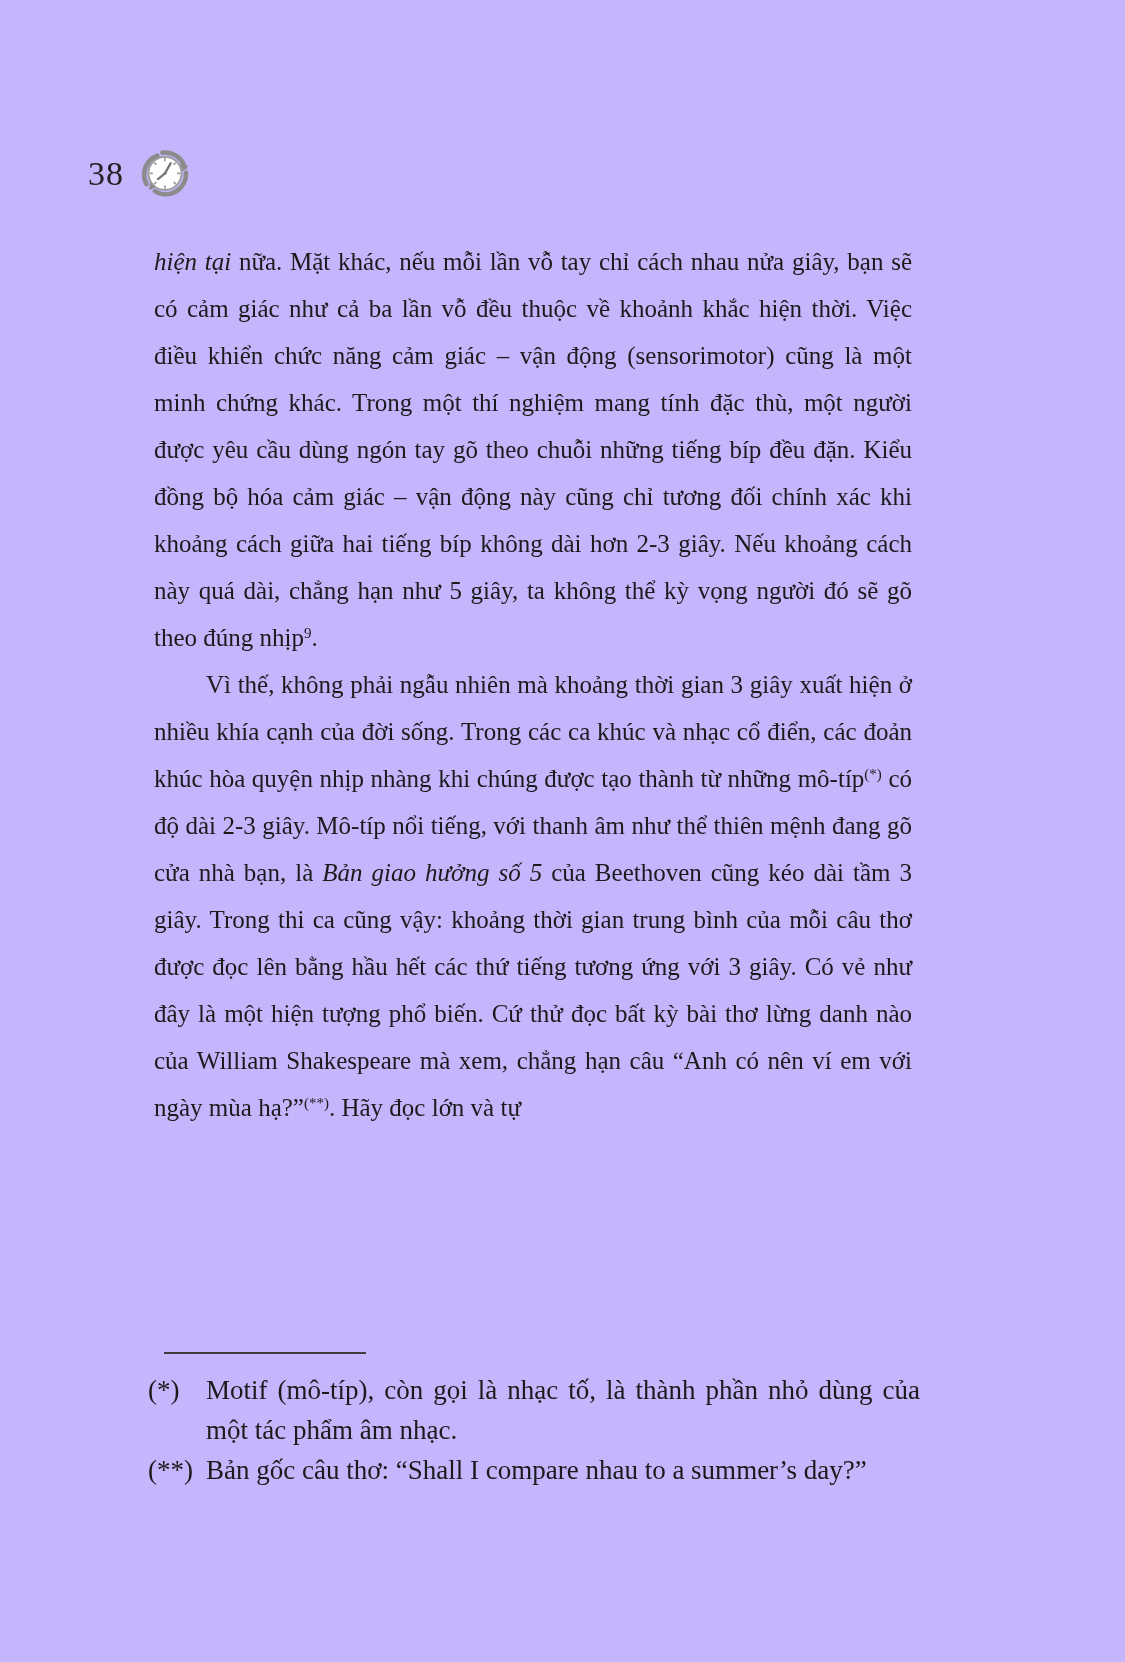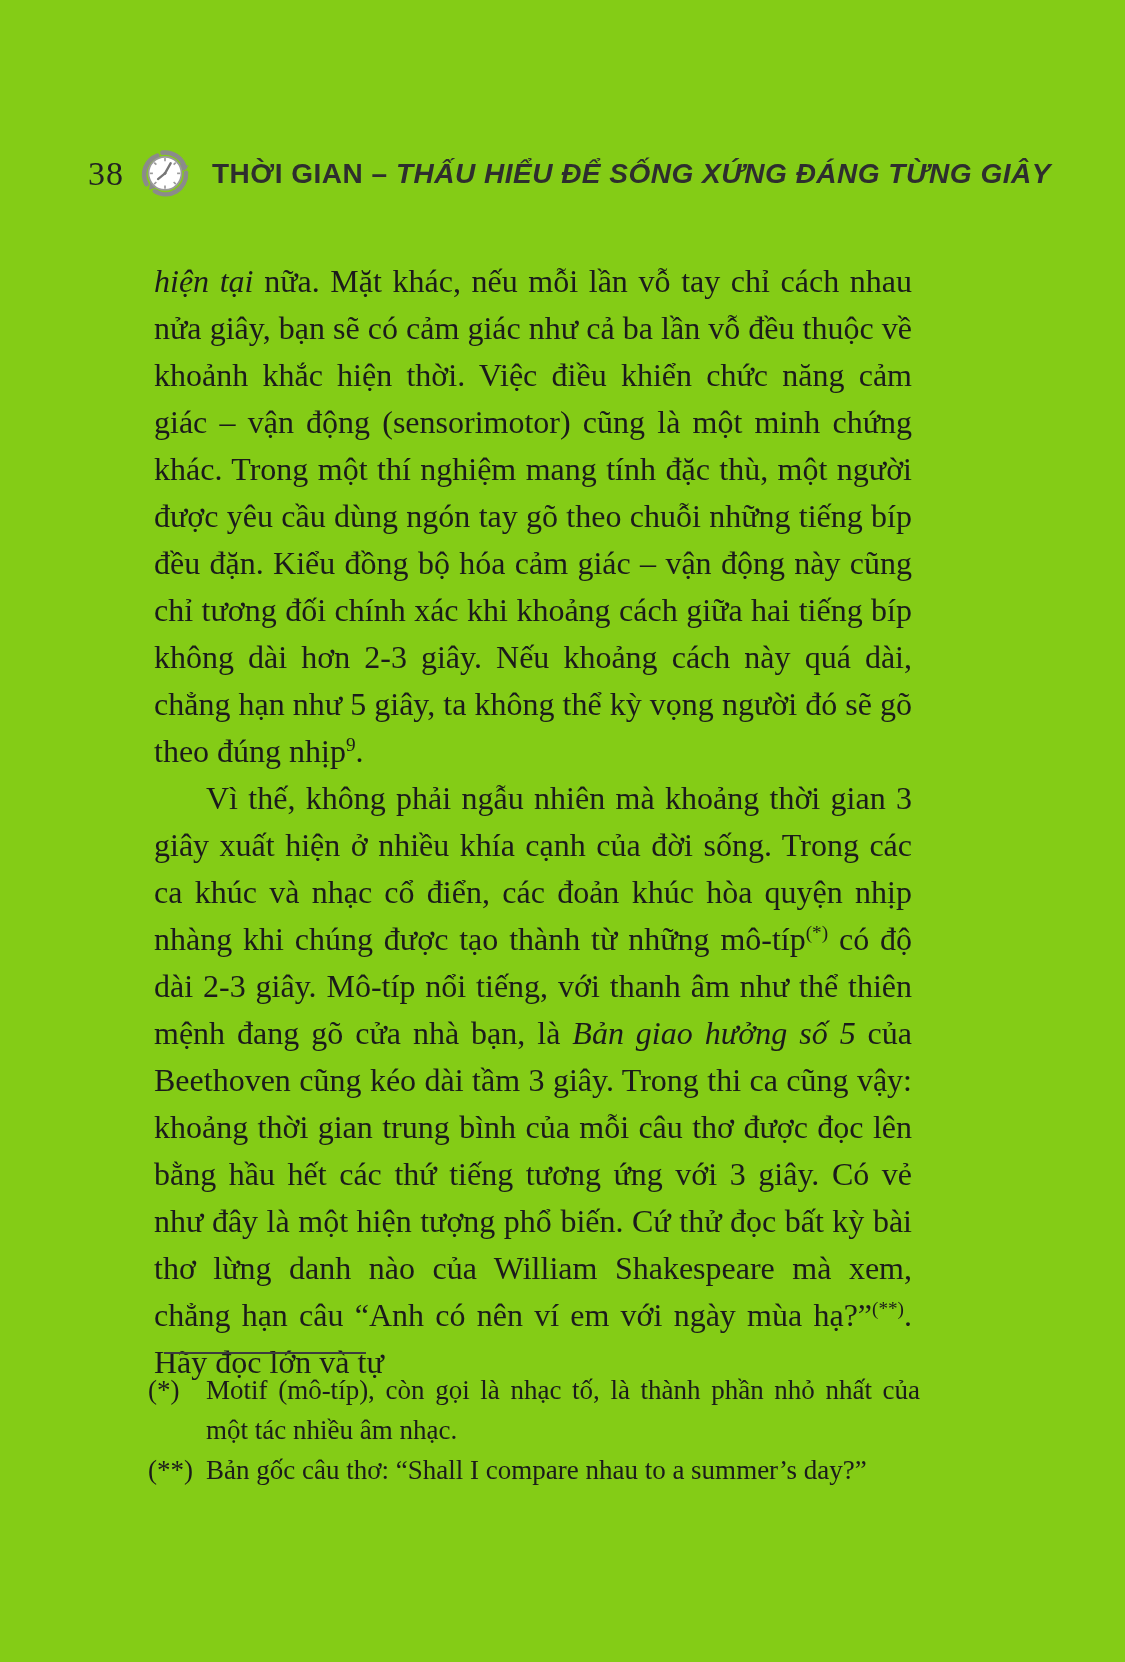--- a/index.html
+++ b/index.html
@@ -1,20 +1,20 @@
 <!DOCTYPE html>
 <html><head>
 <meta charset="utf-8">
 <style>
   html, body { margin: 0; padding: 0; background: #e9e9e9; }
   .page {
     position: relative;
     width: 1125px;
     height: 1662px;
-    background: #84cc16;
+    background: #c4b5fd;
     margin: 0 auto;
     overflow: hidden;
     font-family: "Liberation Serif", serif;
   }
 
   
   .page-header {
     position: absolute;
     top: 146px;
     left: 88px;
@@ -39,25 +39,24 @@
     white-space: nowrap;
   }
   .running-title .t-italic { font-style: italic; font-weight: 700; }
 
   
   .body-text {
     position: absolute;
     top: 238px;
     left: 154px;
     width: 758px;
-    font-size: 32px;
+    font-size: 25px;
     line-height: 47px;
     color: #1b1b1b;
     text-align: justify;
-    margin-top: 20px;
   }
   .para { margin: 0; }
   .para.indent { text-indent: 52px; }
   .para em { font-style: italic; }
   .para sup {
     font-size: 0.60em;
     line-height: 0;
     vertical-align: baseline;
     position: relative;
     top: -0.55em;
@@ -109,33 +108,32 @@
           <line x1="30.5" y1="13" x2="28.8" y2="14.7"></line>
           <line x1="15.2" y1="28.3" x2="13.5" y2="30"></line>
         </g>
         <g stroke="#777777" stroke-width="1.8" stroke-linecap="round">
           <line x1="22" y1="21.5" x2="26.5" y2="13.5"></line>
           <line x1="22" y1="21.5" x2="16.5" y2="26"></line>
         </g>
         <circle cx="22" cy="21.5" r="1.1" fill="#777777"></circle>
       </svg>
     </span>
-    <h1 class="running-title"><span class="t-regular">THỜI GIAN – </span><span class="t-italic">THẤU HIỂU ĐỂ SỐNG XỨNG ĐÁNG TỪNG GIÂY</span></h1>
   </header>
 
   <main class="body-text">
     <p class="para"><em>hiện tại</em><span> nữa. Mặt khác, nếu mỗi lần vỗ tay chỉ cách nhau nửa giây, bạn sẽ có cảm giác như cả ba lần vỗ đều thuộc về khoảnh khắc hiện thời. Việc điều khiển chức năng cảm giác – vận động (sensorimotor) cũng là một minh chứng khác. Trong một thí nghiệm mang tính đặc thù, một người được yêu cầu dùng ngón tay gõ theo chuỗi những tiếng bíp đều đặn. Kiểu đồng bộ hóa cảm giác – vận động này cũng chỉ tương đối chính xác khi khoảng cách giữa hai tiếng bíp không dài hơn 2-3 giây. Nếu khoảng cách này quá dài, chẳng hạn như 5 giây, ta không thể kỳ vọng người đó sẽ gõ theo đúng nhịp</span><sup>9</sup><span>.</span></p>
     <p class="para indent"><span>Vì thế, không phải ngẫu nhiên mà khoảng thời gian 3 giây xuất hiện ở nhiều khía cạnh của đời sống. Trong các ca khúc và nhạc cổ điển, các đoản khúc hòa quyện nhịp nhàng khi chúng được tạo thành từ những mô-típ</span><sup>(*)</sup><span> có độ dài 2-3 giây. Mô-típ nổi tiếng, với thanh âm như thể thiên mệnh đang gõ cửa nhà bạn, là </span><em>Bản giao hưởng số 5</em><span> của Beethoven cũng kéo dài tầm 3 giây. Trong thi ca cũng vậy: khoảng thời gian trung bình của mỗi câu thơ được đọc lên bằng hầu hết các thứ tiếng tương ứng với 3 giây. Có vẻ như đây là một hiện tượng phổ biến. Cứ thử đọc bất kỳ bài thơ lừng danh nào của William Shakespeare mà xem, chẳng hạn câu “Anh có nên ví em với ngày mùa hạ?”</span><sup>(**)</sup><span>. Hãy đọc lớn và tự</span></p>
   </main>
 
   <footer class="footnotes">
     <div class="fn-divider"></div>
     <div class="fn">
       <span class="fn-marker">(*)</span>
-      <span class="fn-text">Motif (mô-típ), còn gọi là nhạc tố, là thành phần nhỏ nhất của một tác nhiều âm nhạc.</span>
+      <span class="fn-text">Motif (mô-típ), còn gọi là nhạc tố, là thành phần nhỏ dùng của một tác phẩm âm nhạc.</span>
     </div>
     <div class="fn">
       <span class="fn-marker">(**)</span>
       <span class="fn-text">Bản gốc câu thơ: “Shall I compare nhau to a summer’s day?”</span>
     </div>
   </footer>
 
 </div>
 
 </body></html>

